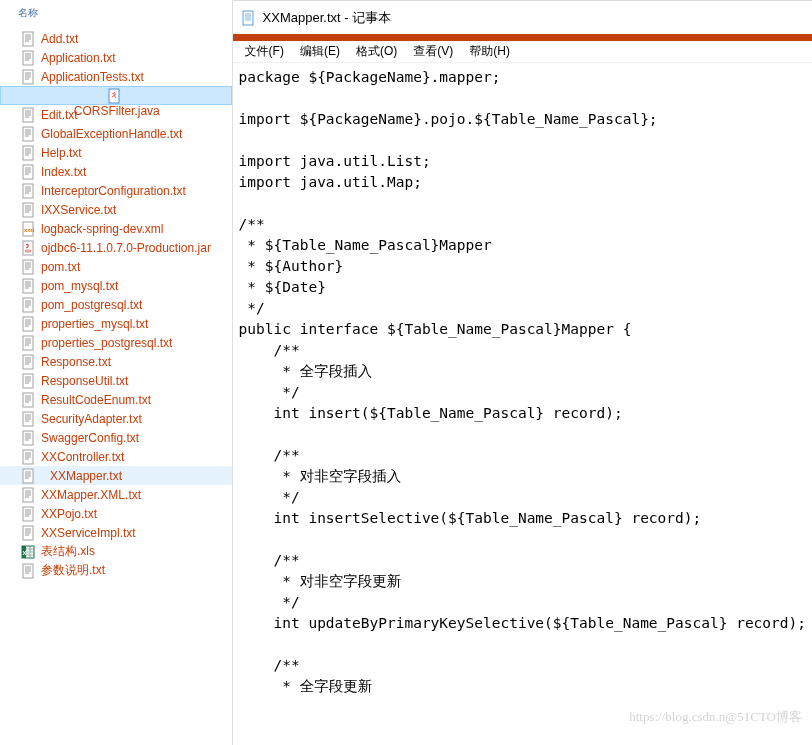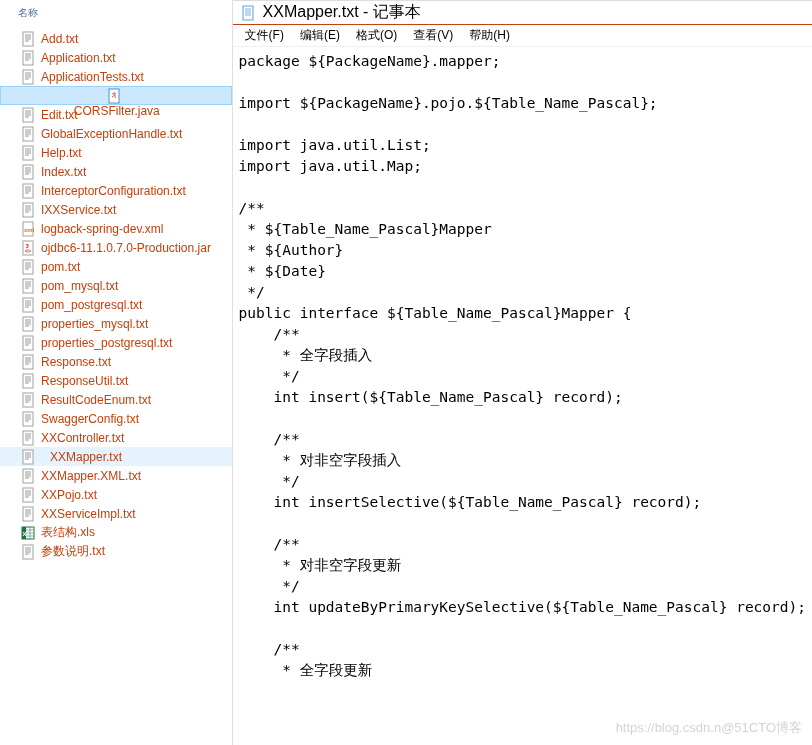--- a/index.html
+++ b/index.html
@@ -68,28 +68,28 @@
     }
     .notepad-window {
       flex: 1;
       background: #ffffff;
       display: flex;
       flex-direction: column;
       position: relative;
       border-top: 1px solid #dcdcdc;
     }
     .notepad-title-bar {
-      height: 24px;
+      height: 40px;
       background: #ffffff;
       display: flex;
       align-items: center;
       padding: 0 8px;
       color: #000;
-      font-size: 16px;
-      border-bottom: 1px solid #c2410c;
+      font-size: 13px;
+      border-bottom: 7px solid #c2410c;
     }
     .notepad-icon {
       width: 16px;
       height: 16px;
       margin-right: 6px;
       display: inline-flex;
     }
     .notepad-menubar {
       height: 22px;
       background: #ffffff;
@@ -111,24 +111,25 @@
       font-size: 14.5px;
       line-height: 21px;
       white-space: pre;
       color: #000000;
       overflow: auto;
       background: #fff;
     }
     .watermark {
       position: absolute;
       right: 10px;
-      bottom: 8px;
+      bottom: 19px;
       color: rgba(130,130,130,0.35);
       font-size: 13px;
       pointer-events: none;
+      font-family: Liberation Serif, serif;
     }
   </style>
 </head>
 <body>
 
 <div class="file-panel">
   <div class="header-row">名称</div>
   <ul class="file-list" id="file-list">
       <li class="file-item">
         <span class="file-icon icon-txt">
@@ -354,20 +355,32 @@
         <span class="file-icon icon-txt">
           <svg viewBox="0 0 16 16">
             <rect x="3" y="1" width="10" height="14" fill="#fff" stroke="#a0a0a0" stroke-width="1"></rect>
             <line x1="5" y1="4" x2="11" y2="4" stroke="#808080" stroke-width="0.8"></line>
             <line x1="5" y1="6" x2="11" y2="6" stroke="#808080" stroke-width="0.8"></line>
             <line x1="5" y1="8" x2="11" y2="8" stroke="#808080" stroke-width="0.8"></line>
             <line x1="5" y1="10" x2="9" y2="10" stroke="#808080" stroke-width="0.8"></line>
           </svg>
         </span>
         <span class="file-label">ResultCodeEnum.txt</span>
+      </li>
+      <li class="file-item">
+        <span class="file-icon icon-txt">
+          <svg viewBox="0 0 16 16">
+            <rect x="3" y="1" width="10" height="14" fill="#fff" stroke="#a0a0a0" stroke-width="1"></rect>
+            <line x1="5" y1="4" x2="11" y2="4" stroke="#808080" stroke-width="0.8"></line>
+            <line x1="5" y1="6" x2="11" y2="6" stroke="#808080" stroke-width="0.8"></line>
+            <line x1="5" y1="8" x2="11" y2="8" stroke="#808080" stroke-width="0.8"></line>
+            <line x1="5" y1="10" x2="9" y2="10" stroke="#808080" stroke-width="0.8"></line>
+          </svg>
+        </span>
+        <span class="file-label">SecurityAdapter.txt</span>
       </li>
       <li class="file-item">
         <span class="file-icon icon-txt">
           <svg viewBox="0 0 16 16">
             <rect x="3" y="1" width="10" height="14" fill="#fff" stroke="#a0a0a0" stroke-width="1"></rect>
             <line x1="5" y1="4" x2="11" y2="4" stroke="#808080" stroke-width="0.8"></line>
             <line x1="5" y1="6" x2="11" y2="6" stroke="#808080" stroke-width="0.8"></line>
             <line x1="5" y1="8" x2="11" y2="8" stroke="#808080" stroke-width="0.8"></line>
             <line x1="5" y1="10" x2="9" y2="10" stroke="#808080" stroke-width="0.8"></line>
           </svg>

